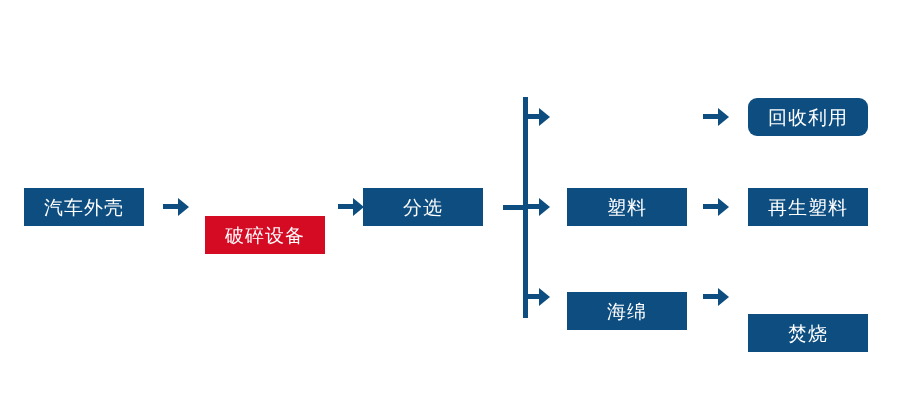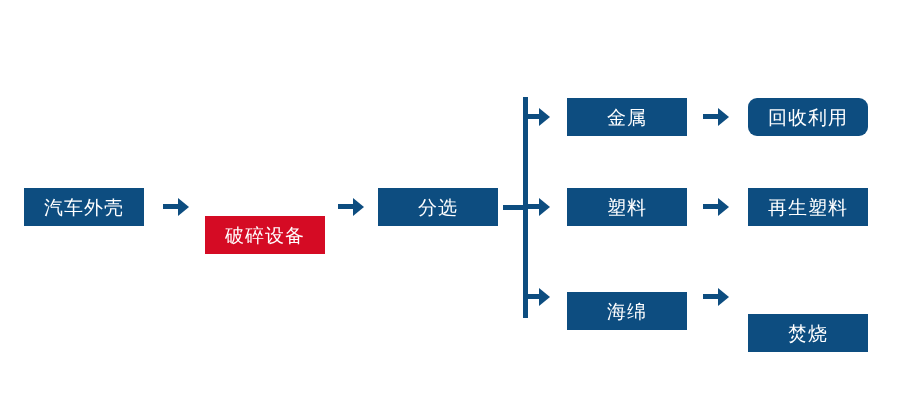--- a/index.html
+++ b/index.html
@@ -116,33 +116,30 @@
 
   <div class="node red" style="left:205px; top:188px;margin-top:28px;">
     <span>破碎设备</span>
   </div>
 
   <div class="arrow-h" style="left:338px; top:198px;">
     <span class="shaft"></span>
     <span class="head"></span>
   </div>
 
-  <div class="node blue" style="left:378px; top:188px;">
+  <div class="node blue" style="left:363px; top:188px;">
     <span>分选</span>
   </div>
 
   <div class="bus-stub" style="left:503px; top:205px; width:25px;"></div>
   <div class="bus-line" style="left:523px; top:97px; height:221px;"></div>
 
   <div class="branch-arrow" style="left:526px; top:108px;">
     <span class="shaft"></span>
     <span class="head"></span>
-  </div>
-  <div class="node blue" style="left:567px; top:98px;">
-    <span>金属</span>
   </div>
   <div class="arrow-h" style="left:703px; top:108px;">
     <span class="shaft"></span>
     <span class="head"></span>
   </div>
   <div class="node blue" style="left:748px; top:98px;border-radius:9px;">
     <span>回收利用</span>
   </div>
 
   <div class="branch-arrow" style="left:526px; top:198px;">

